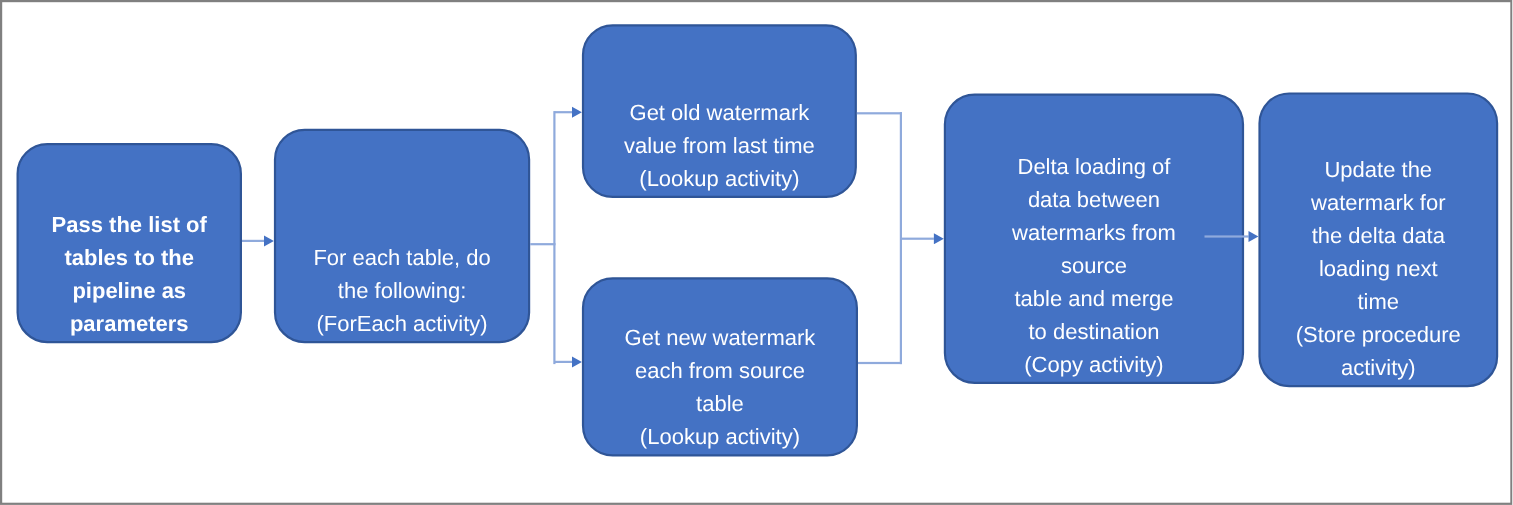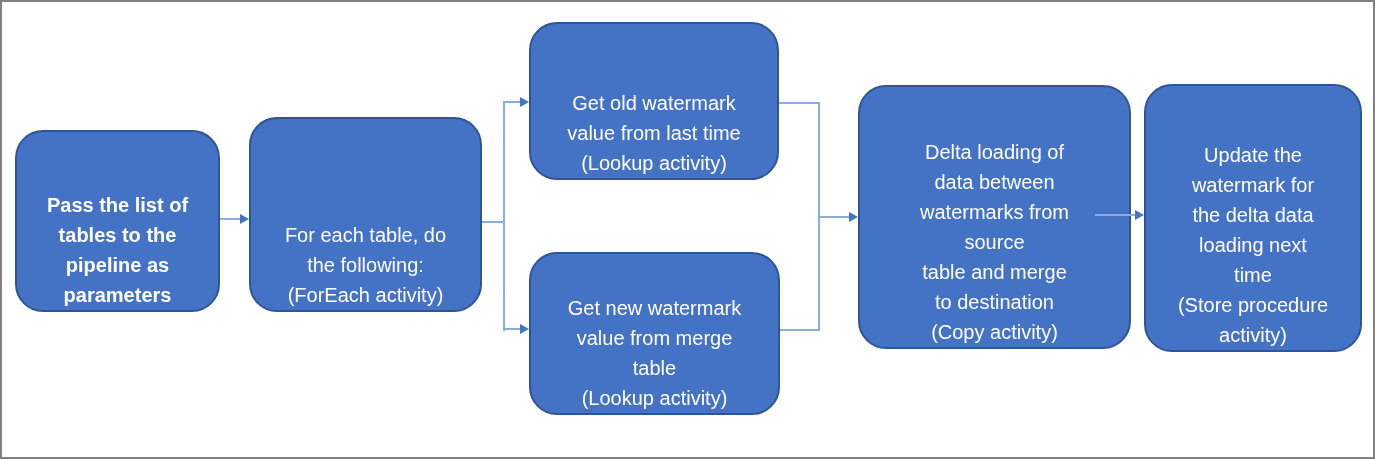--- a/index.html
+++ b/index.html
@@ -79,21 +79,21 @@
   </div>
 
   <div class="node" style="left:527px; top:20px; width:250px; height:158px;">
     <div class="node-text">Get old watermark
 value from last time
 (Lookup activity)</div>
   </div>
 
   <div class="node" style="left:527px; top:250px; width:251px; height:163px;">
     <div class="node-text">Get new watermark
-value from merge
+each from source
 table
 (Lookup activity)</div>
   </div>
 
   <div class="node" style="left:856px; top:83px; width:273px; height:264px;">
     <div class="node-text">Delta loading of
 data between
 watermarks from
 source
 table and merge

